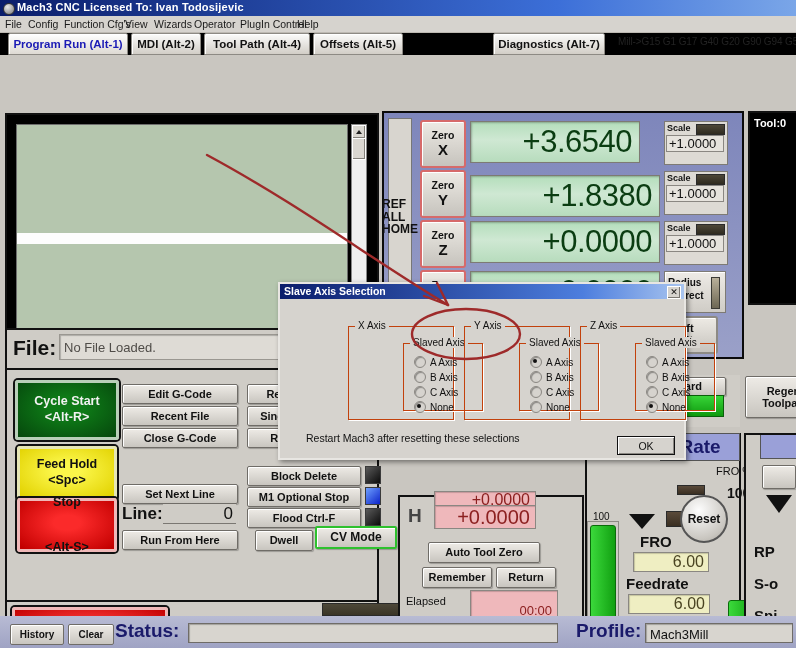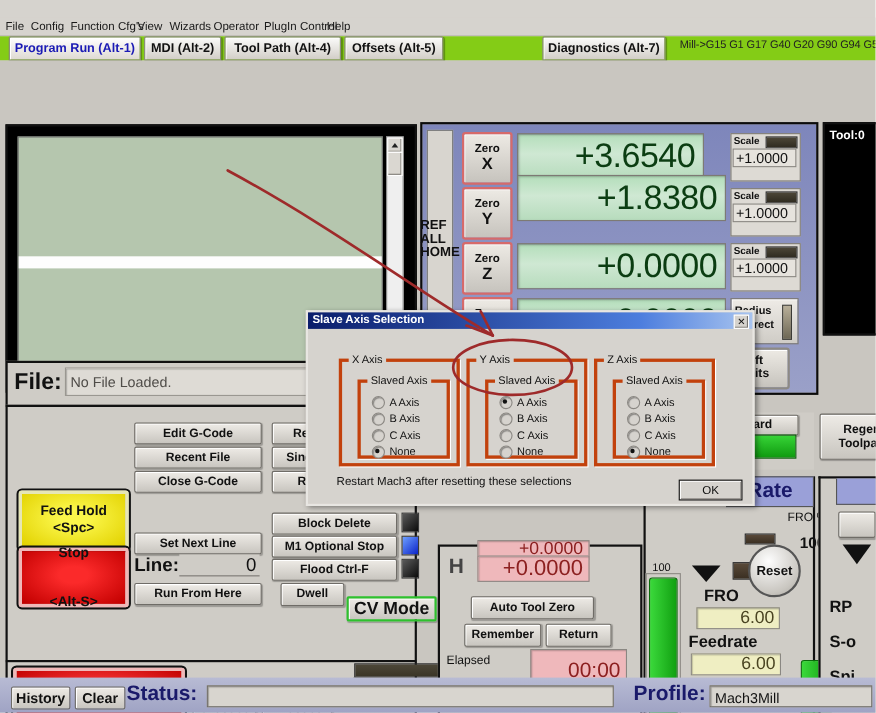--- a/index.html
+++ b/index.html
@@ -13,21 +13,21 @@
     background:radial-gradient(circle at 35% 30%,#e8e8e8,#777);border:1px solid #333;}
   .titlebar .tb-text{position:absolute;left:17px;top:1px;font-size:11px;color:#fff;font-weight:bold;
     letter-spacing:.2px;white-space:nowrap;}
 
   
   .menubar{position:absolute;left:0;top:16px;width:796px;height:16px;background:#d6d3ce;
     border-bottom:1px solid #bdb9b2;}
   .menubar .mi{position:absolute;top:2px;font-size:10.5px;color:#1a1a1a;white-space:nowrap;}
 
   
-  .tabstrip{position:absolute;left:0;top:33px;width:796px;height:22px;background:#84cc16;}
+  .tabstrip{position:absolute;left:0;top:33px;width:796px;height:22px;background:#000000;}
   .tab{position:absolute;top:0;height:20px;background:linear-gradient(to bottom,#fbfbfa,#d2cec7);
     border:1px solid #8d8a84;border-radius:2px 2px 0 0;
     box-shadow:inset 1px 1px 0 #fff, 1px 1px 1px rgba(0,0,0,.3);
     font-size:11.5px;font-weight:bold;color:#111;display:flex;align-items:center;justify-content:center;}
   .tab.active{color:#1b1bb5;background:linear-gradient(to bottom,#ffffff,#dedad3);}
   .gline{position:absolute;top:36px;left:618px;width:178px;height:16px;overflow:hidden;
     font-size:10px;color:#222;white-space:nowrap;letter-spacing:-.1px;}
 
   
   .mainframe{position:absolute;left:0;top:55px;width:796px;height:561px;background:#c9c6c0;}
@@ -171,56 +171,60 @@
     box-shadow:inset 1px 1px 1px rgba(0,0,0,.18);
     font-size:20px;color:#8c2020;text-align:right;padding-right:5px;box-sizing:border-box;
     display:flex;align-items:center;justify-content:flex-end;}
   .hlab{position:absolute;font-size:19px;font-weight:bold;color:#444;}
 
   
   .statusbar{position:absolute;left:0;top:616px;width:796px;height:32px;
     background:linear-gradient(to bottom,#b8bbd4,#9fa3c4);}
   .sbbtn{position:absolute;height:19px;background:linear-gradient(to bottom,#eeebe6,#c8c5bf);
     border:1px solid #6f6c67;border-radius:2px;box-shadow:inset 1px 1px 0 #fff;
-    font-size:13px;font-weight:bold;color:#111;display:flex;align-items:center;justify-content:center;}
+    font-size:10px;font-weight:bold;color:#111;display:flex;align-items:center;justify-content:center;}
   .sblab{position:absolute;font-size:19px;font-weight:bold;color:#1a1a6a;}
   .sbfield{position:absolute;height:20px;background:#d8d5cf;border:1px solid #6f6c67;
     box-shadow:inset 1px 1px 1px rgba(0,0,0,.25);font-size:13px;color:#111;padding:3px 0 0 4px;
     box-sizing:border-box;}
 
   
   .dlg{position:absolute;left:278px;top:282px;width:404px;height:174px;background:#d6d3ce;
     border:2px solid #e8e6e2;box-shadow:2px 2px 5px rgba(0,0,0,.45);}
   .dlg-tb{position:absolute;left:0;top:0;width:100%;height:15px;
     background:linear-gradient(to right,#0a1d6b,#4d7ede 75%,#a8c4ef);text-align:right;}
   .dlg-tb .t{position:absolute;left:4px;top:1px;font-size:10.5px;font-weight:bold;color:#fff;}
   .dlg-x{position:absolute;right:3px;top:2px;width:12px;height:11px;background:#d6d3ce;
     border:1px solid #fff;box-shadow:inset -1px -1px 0 #7a7772;font-size:9px;color:#111;
     display:flex;align-items:center;justify-content:center;line-height:1;}
-  .grp{position:absolute;border:3px solid #c2410c;box-shadow:1px 1px 0 #fff;}
+  .grp{position:absolute;border:1px solid #c2410c;box-shadow:1px 1px 0 #fff;margin-left:40px;}
   .grp>.cap{position:absolute;left:6px;top:-7px;background:#d6d3ce;padding:0 3px;font-size:10px;color:#111;}
   .radio{position:absolute;font-size:10px;color:#111;display:flex;align-items:center;white-space:nowrap;}
   .radio .dot{width:10px;height:10px;border-radius:50%;background:#d6d3ce;
     border:1px solid #8a8782;box-shadow:inset 1px 1px 1px rgba(0,0,0,.35);margin-right:4px;
     position:relative;flex:none;}
   .radio.on .dot:after{content:"";position:absolute;left:2px;top:2px;width:4px;height:4px;border-radius:50%;
     background:#111;}
   .dlg-note{position:absolute;font-size:10.5px;color:#111;}
   .dlg-ok{position:absolute;background:#d6d3ce;border:1px solid #111;
     box-shadow:inset 1px 1px 0 #fff,inset -1px -1px 0 #8a8782;
     font-size:10.5px;color:#111;display:flex;align-items:center;justify-content:center;}
 
   
   .anno{position:absolute;left:0;top:0;width:796px;height:648px;pointer-events:none;}
 </style>
 </head>
 <body>
 
 <div id="app">
 
+  <div class="titlebar">
+    <div class="tb-ico"></div>
+    <div class="tb-text">Mach3 CNC  Licensed To: Ivan Todosijevic</div>
+  </div>
 
   <div class="menubar">
     <div class="mi" style="left:5px">File</div>
     <div class="mi" style="left:28px">Config</div>
     <div class="mi" style="left:64px">Function Cfg's</div>
     <div class="mi" style="left:125px">View</div>
     <div class="mi" style="left:154px">Wizards</div>
     <div class="mi" style="left:194px">Operator</div>
     <div class="mi" style="left:240px">PlugIn Control</div>
     <div class="mi" style="left:297px">Help</div>
@@ -246,20 +250,24 @@
         <div class="tp-thumb"></div>
       </div>
     </div>
 
     <div class="filebar">
       <div class="file-lab">File:</div>
       <div class="file-val">No File Loaded.</div>
     </div>
 
     <div class="ctl">
+      <div class="bigbtn green" style="left:8px;top:10px;width:98px;height:54px">
+        <span>Cycle Start</span>
+        <span>&lt;Alt-R&gt;</span>
+      </div>
       <div class="bigbtn yellow" style="left:10px;top:76px;width:94px;height:48px">
         <span>Feed Hold</span>
         <span>&lt;Spc&gt;</span>
       </div>
       <div class="bigbtn red" style="left:10px;top:128px;width:94px;height:48px">
         <span>Stop</span>
         <span>&lt;Alt-S&gt;</span>
       </div>
 
       <div class="gbtn" style="left:115px;top:14px;width:114px;height:18px">Edit G-Code</div>
@@ -276,21 +284,21 @@
       <div class="gbtn" style="left:240px;top:58px;width:112px;height:18px">Reverse Run</div>
 
       <div class="gbtn" style="left:240px;top:96px;width:112px;height:18px">Block Delete</div>
       <div class="led dark" style="left:358px;top:96px;width:14px;height:16px"></div>
       <div class="gbtn" style="left:240px;top:117px;width:112px;height:18px">M1 Optional Stop</div>
       <div class="led blue" style="left:358px;top:117px;width:14px;height:16px"></div>
       <div class="gbtn" style="left:240px;top:138px;width:112px;height:18px">Flood Ctrl-F</div>
       <div class="led dark" style="left:358px;top:138px;width:14px;height:16px"></div>
 
       <div class="gbtn" style="left:248px;top:160px;width:56px;height:19px">Dwell</div>
-      <div class="gbtn greenring" style="left:308px;top:172px;width:78px;height:19px;font-size:16px">CV Mode</div>
+      <div class="gbtn greenring" style="left:308px;top:156px;width:78px;height:19px;font-size:12px">CV Mode</div>
     </div>
 
     <div class="blk2">
       <div class="bigbtn resetbig" style="left:5px;top:5px;width:150px;height:48px">Reset</div>
       <div class="gbtn" style="left:168px;top:32px;width:56px;height:19px">G-Codes</div>
       <div class="gbtn" style="left:231px;top:32px;width:62px;height:19px">M-Codes</div>
 
       <div class="zinh-bar" style="left:315px;top:1px"></div>
       <div class="gbtn" style="left:313px;top:14px;width:56px;height:17px">On/Off</div>
       <div class="zinh-lab" style="left:316px;top:33px">Z Inhibit</div>
@@ -309,21 +317,21 @@
     <div class="scalebox" style="left:664px;top:66px">
       <div class="slab">Scale</div>
       <div class="sled"></div>
       <div class="sval">+1.0000</div>
     </div>
 
     <div class="zerobtn" style="left:420px;top:115px">
       <span>Zero</span>
       <span class="big">Y</span>
     </div>
-    <div class="drofield" style="left:470px;top:104px;width:190px">+1.8380</div>
+    <div class="drofield" style="left:470px;top:120px;width:190px">+1.8380</div>
     <div class="scalebox" style="left:664px;top:116px">
       <div class="slab">Scale</div>
       <div class="sled"></div>
       <div class="sval">+1.0000</div>
     </div>
 
     <div class="zerobtn" style="left:420px;top:165px">
       <span>Zero</span>
       <span class="big">Z</span>
     </div>
@@ -371,21 +379,21 @@
     </div>
 
     <div class="midblock">
       <div class="pinkdro" style="left:34px;top:-6px;width:102px;height:18px;font-size:16px">+0.0000</div>
       <div class="hlab" style="left:8px;top:8px">H</div>
       <div class="pinkdro" style="left:34px;top:8px;width:102px;height:24px">+0.0000</div>
       <div class="gbtn" style="left:28px;top:45px;width:110px;height:19px">Auto Tool Zero</div>
       <div class="gbtn" style="left:22px;top:70px;width:68px;height:19px">Remember</div>
       <div class="gbtn" style="left:96px;top:70px;width:58px;height:19px">Return</div>
       <div class="smalllab" style="left:6px;top:98px">Elapsed</div>
-      <div class="pinkdro" style="left:82px;top:93px;width:88px;height:40px;font-size:19px">00:00</div>
+      <div class="pinkdro" style="left:70px;top:93px;width:88px;height:40px;font-size:13px">00:00</div>
       <div class="gbtn greenring" style="left:18px;top:122px;width:148px;height:21px;font-size:11px">Jog ON/OFF Ctrl-Alt-J</div>
     </div>
 
     <div class="ratepanel"></div>
     <div class="bluetitle" style="left:660px;top:378px;width:78px;height:26px">Rate</div>
     <div class="frolabel" style="left:716px;top:410px">FRO %</div>
     <div class="froval" style="left:727px;top:430px">100</div>
     <div class="smalllab" style="left:593px;top:456px;font-size:10px">100</div>
     <div class="darkbar" style="left:677px;top:430px;width:26px;height:8px"></div>
     <div class="tri" style="left:629px;top:459px"></div>

